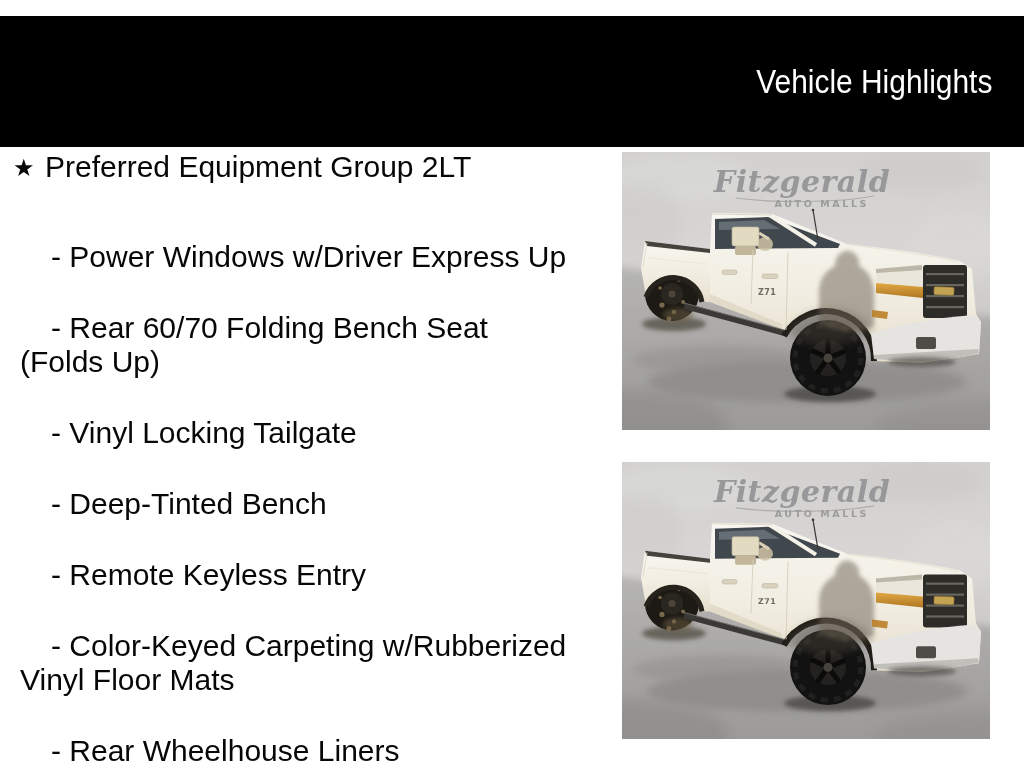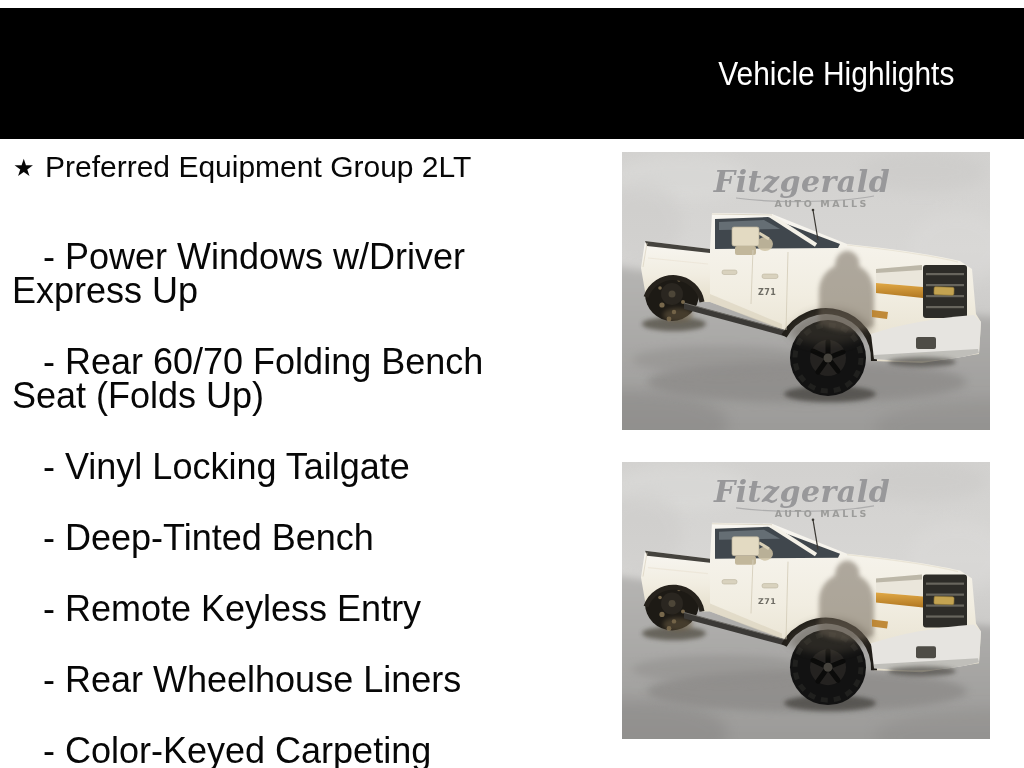--- a/index.html
+++ b/index.html
@@ -2,43 +2,43 @@
 <html><head>
 <meta charset="utf-8">
 <style>
   html,body { margin:0; padding:0; }
   body {
     width:1024px; height:768px; position:relative; overflow:hidden;
     background:#ffffff; font-family:"Liberation Sans", sans-serif;
   }
   
   .header {
-    position:absolute; left:0; top:8px; width:1024px; height:131px;
+    position:absolute; left:0; top:16px; width:1024px; height:131px;
     background:#000000; display:flex; align-items:center; justify-content:flex-end;
-    padding-right:70px; box-sizing:border-box;
+    padding-right:32px; box-sizing:border-box;
   }
   .header-title {
     color:#ffffff; font-size:34px; display:inline-block;
     transform:scaleX(0.88); transform-origin:100% 50%; white-space:nowrap;
   }
   
   .list {
     position:absolute; left:0; top:131px; width:600px; padding-top:19px;
     color:#070707;
   }
   .group-line {
     padding-left:13px; font-size:30px; line-height:34px; margin:0 0 55px 0;
     white-space:nowrap;
   }
   .star {
     display:inline-block; width:32px; font-size:24px; vertical-align:1px;
   }
   .feature {
     box-sizing:border-box; width:566px; padding-left:12px; text-indent:31px;
-    font-size:36px; line-height:34px; margin:0 0 37px 0;
+    font-size:30px; line-height:34px; margin:0 0 37px 8px;
   }
   
   .photo { position:absolute; left:622px; width:368px; }
   .photo-1 { top:152px; height:278px; }
   .photo-2 { top:462px; height:277px; }
   .photo svg { display:block; width:100%; height:100%; }
   
   .wm-brand {
     font-family:"DejaVu Serif", serif; font-style:italic; font-weight:bold;
     font-size:30px; fill:#98989a; letter-spacing:0.5px;
@@ -200,22 +200,22 @@
 
 <div class="list">
   <div class="group-line">
     <span class="star">★</span><span>Preferred Equipment Group 2LT</span>
   </div>
   <div class="feature">- Power Windows w/Driver Express Up</div>
   <div class="feature">- Rear 60/70 Folding Bench Seat (Folds Up)</div>
   <div class="feature">- Vinyl Locking Tailgate</div>
   <div class="feature">- Deep-Tinted Bench</div>
   <div class="feature">- Remote Keyless Entry</div>
+  <div class="feature">- Color-Keyed Carpeting w/Rubberized Vinyl Floor Mats</div>
   <div class="feature">- Rear Wheelhouse Liners</div>
-  <div class="feature">- Color-Keyed Carpeting w/Rubberized Vinyl Floor Mats</div>
 </div>
 
 <div class="photo photo-1">
   <svg viewBox="0 0 368 278" preserveAspectRatio="none">
     <use href="#truck-scene"></use>
   </svg>
 </div>
 <div class="photo photo-2">
   <svg viewBox="0 0 368 278" preserveAspectRatio="none">
     <use href="#truck-scene"></use>

